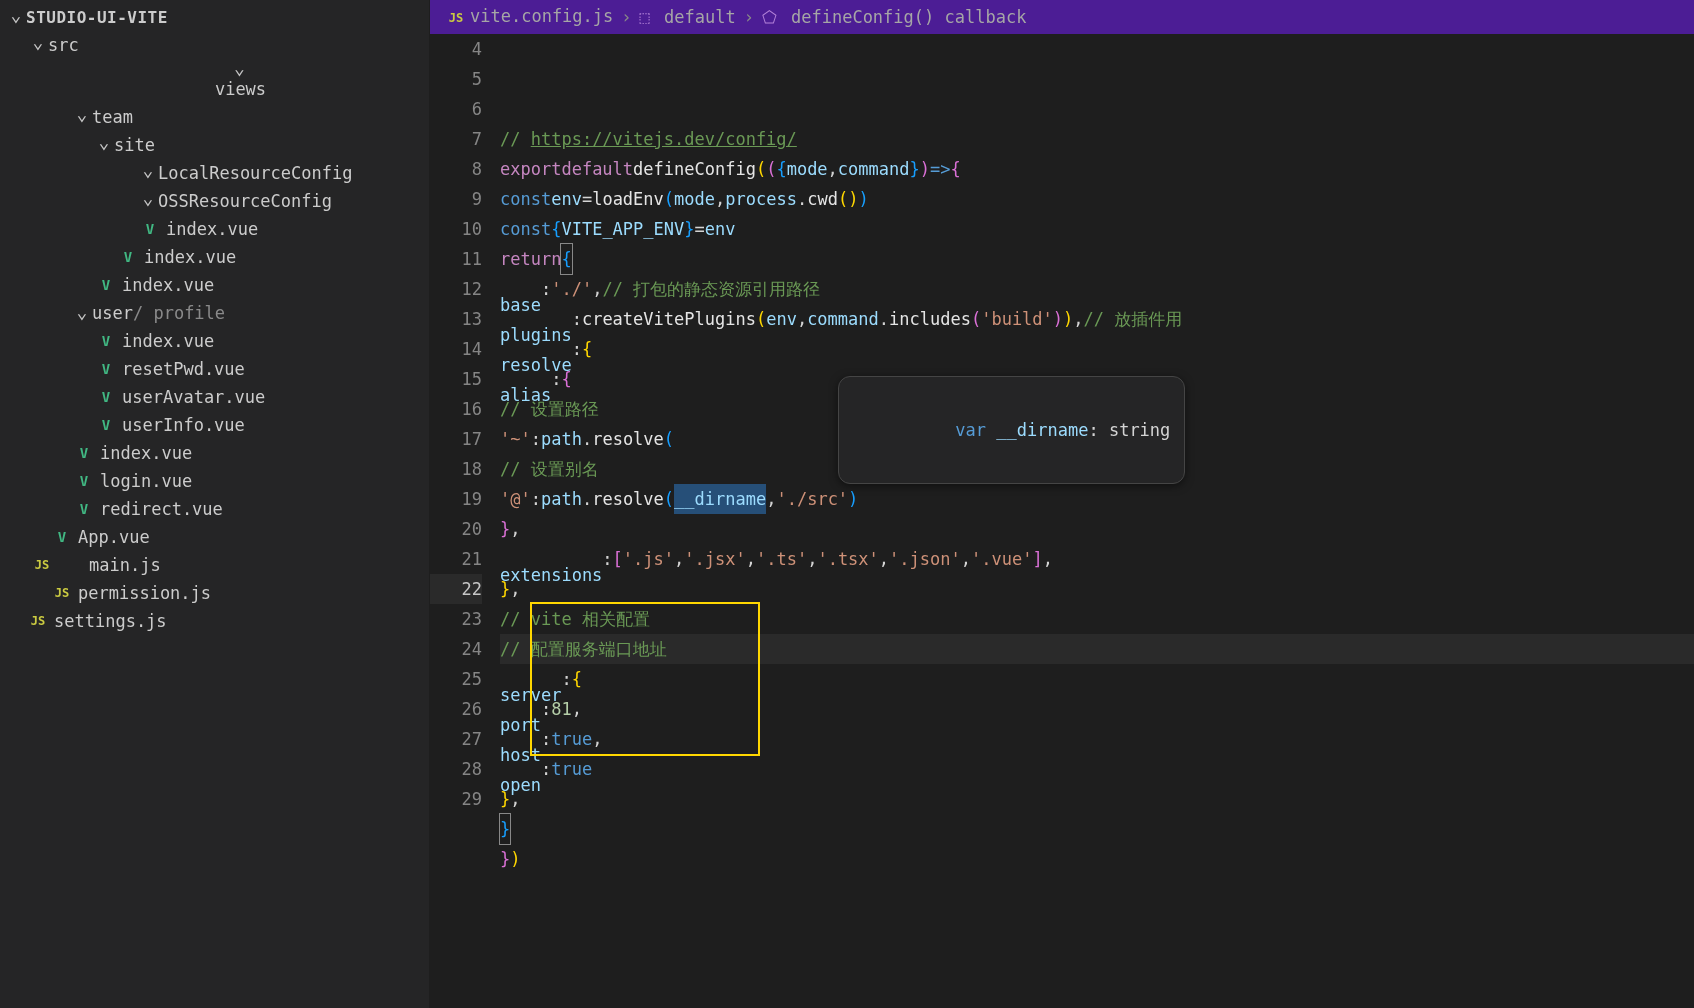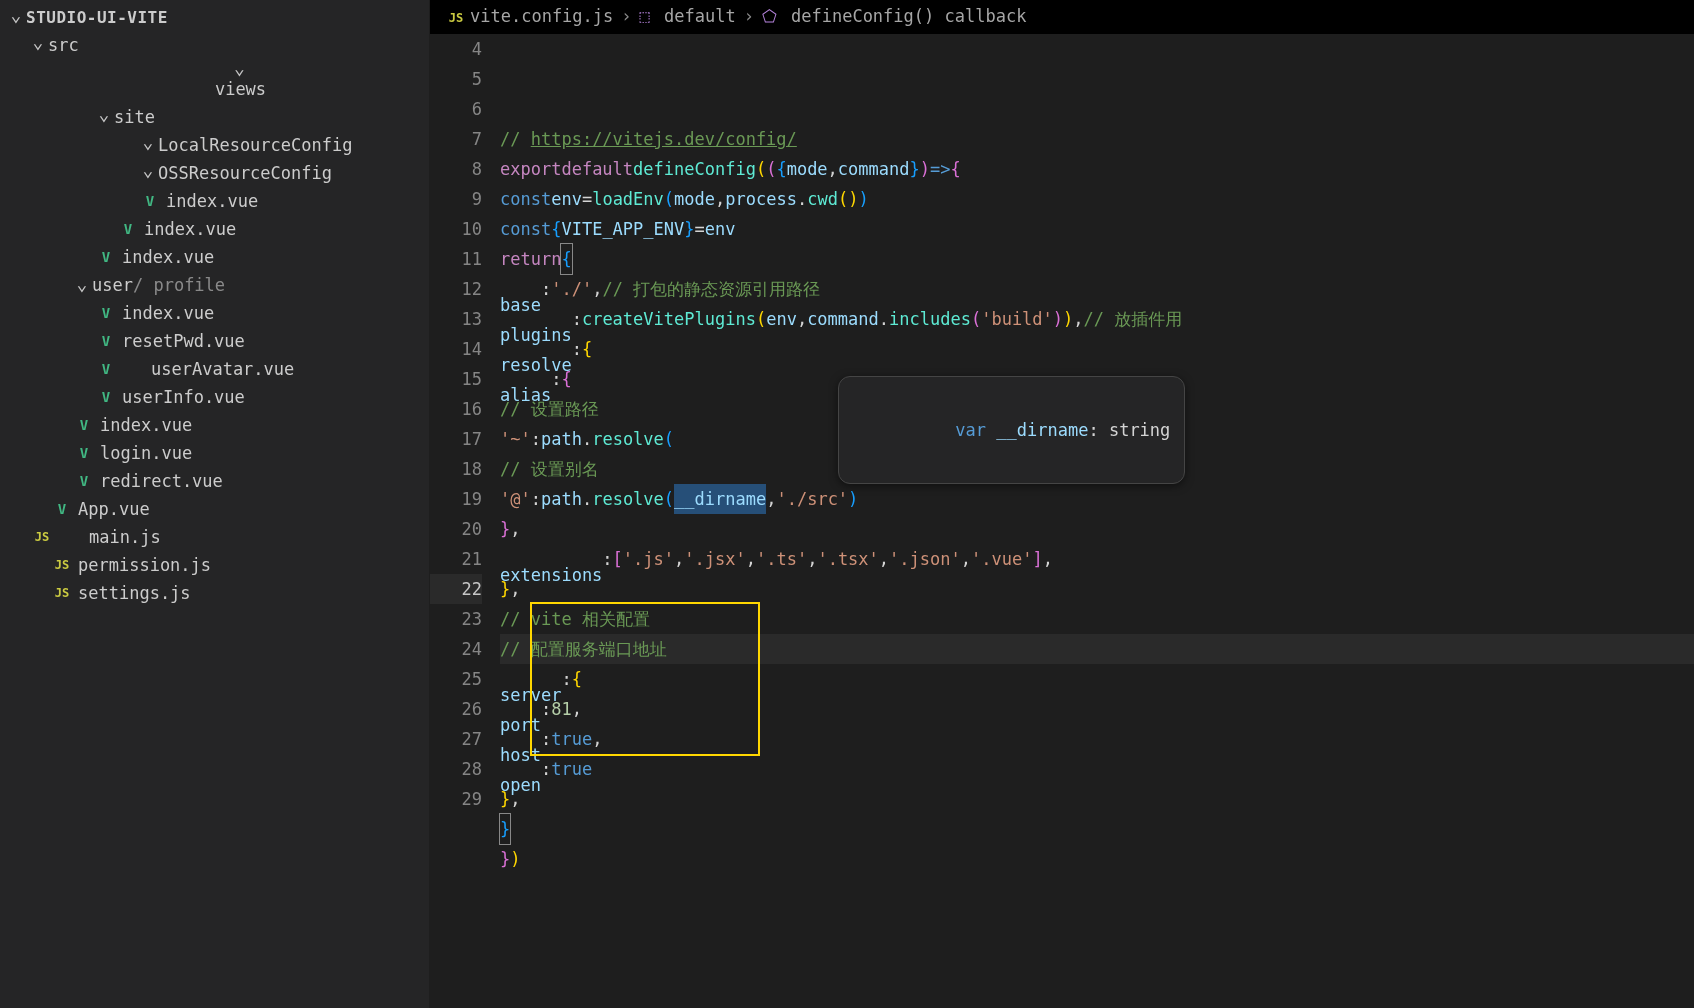--- a/index.html
+++ b/index.html
@@ -61,23 +61,23 @@
 .label-dim { opacity: 0.6; }
 .editor {
   flex: 1;
   display: flex;
   flex-direction: column;
   background: #1e1e1e;
   min-width: 0;
 }
 .breadcrumb {
   display: flex;
-  align-items: flex-start;
+  align-items: center;
   padding: 6px 16px;
-  background: #000000;
+  background: #4c1d95;
   color: #a6a6a6;
   font-size: 17px;
   gap: 8px;
 }
 .breadcrumb .sep { color: #888; }
 .bc-icon { display: inline-flex; align-items: center; margin-right: 4px; }
 .code-area {
   flex: 1;
   display: flex;
   overflow: hidden;
@@ -99,21 +99,21 @@
   position: relative;
 }
 .line { height: 30px; display: flex; align-items: center; }
 .gutter .line { justify-content: flex-end; }
 .line.active { background: #2a2a2a; }
 .gutter .line.active { color: #c6c6c6; }
 .tk-comment { color: #6a9955; }
 .tk-link { color: #6a9955; text-decoration: underline; }
 .tk-keyword { color: #c586c0; }
 .tk-const { color: #569cd6; }
-.tk-func { color: #5eead4; text-align: right; }
+.tk-func { color: #e5e5e5; text-align: right; }
 .tk-var { color: #9cdcfe; }
 .tk-prop { color: #9cdcfe; margin-top: 32px; }
 .tk-string { color: #ce9178; }
 .tk-num { color: #b5cea8; }
 .tk-punct { color: #d4d4d4; }
 .tk-brace1 { color: #ffd700; }
 .tk-brace2 { color: #da70d6; }
 .tk-brace3 { color: #179fff; }
 .tooltip {
   position: absolute;
@@ -146,20 +146,24 @@
     </div>
     <div id="tree-items">
         <div class="tree-item" style="padding-left: 30px;">
           <span class="chevron chevron-down"></span>
           <span class="label">src</span>
         </div>
         <div class="tree-item" style="padding-left: 52px; flex-direction: column;">
           <span class="chevron chevron-down"></span>
           <span class="label">views</span>
         </div>
+        <div class="tree-item" style="padding-left: 74px;">
+          <span class="chevron chevron-down"></span>
+          <span class="label">team</span>
+        </div>
         <div class="tree-item" style="padding-left: 96px;">
           <span class="chevron chevron-down"></span>
           <span class="label">site</span>
         </div>
         <div class="tree-item" style="padding-left: 140px;">
           <span class="chevron chevron-down"></span>
           <span class="label">LocalResourceConfig</span>
         </div>
         <div class="tree-item" style="padding-left: 140px;">
           <span class="chevron chevron-down"></span>
@@ -183,21 +187,21 @@
           <span class="label label-dim"> / profile</span>
         </div>
         <div class="tree-item" style="padding-left: 96px;">
           <span class="file-icon vue-icon"></span>
           <span class="label">index.vue</span>
         </div>
         <div class="tree-item" style="padding-left: 96px;">
           <span class="file-icon vue-icon"></span>
           <span class="label">resetPwd.vue</span>
         </div>
-        <div class="tree-item" style="padding-left: 96px; gap: 29px;">
+        <div class="tree-item" style="padding-left: 96px;">
           <span class="file-icon vue-icon"></span>
           <span class="label">userAvatar.vue</span>
         </div>
         <div class="tree-item" style="padding-left: 96px;">
           <span class="file-icon vue-icon"></span>
           <span class="label">userInfo.vue</span>
         </div>
         <div class="tree-item" style="padding-left: 74px;">
           <span class="file-icon vue-icon"></span>
           <span class="label">index.vue</span>
@@ -215,21 +219,21 @@
           <span class="label">App.vue</span>
         </div>
         <div class="tree-item" style="padding-left: 32px; gap: 31px;">
           <span class="file-icon js-icon"></span>
           <span class="label">main.js</span>
         </div>
         <div class="tree-item" style="padding-left: 52px;">
           <span class="file-icon js-icon"></span>
           <span class="label">permission.js</span>
         </div>
-        <div class="tree-item" style="padding-left: 52px; align-items: flex-end;">
+        <div class="tree-item" style="padding-left: 28px; align-items: flex-end;">
           <span class="file-icon js-icon"></span>
           <span class="label">settings.js</span>
         </div>
       </div>
   </div>
 
   <div class="editor">
     <div class="breadcrumb">
       <span>
         <span class="bc-icon js-icon file-icon"></span><span>vite.config.js</span>

